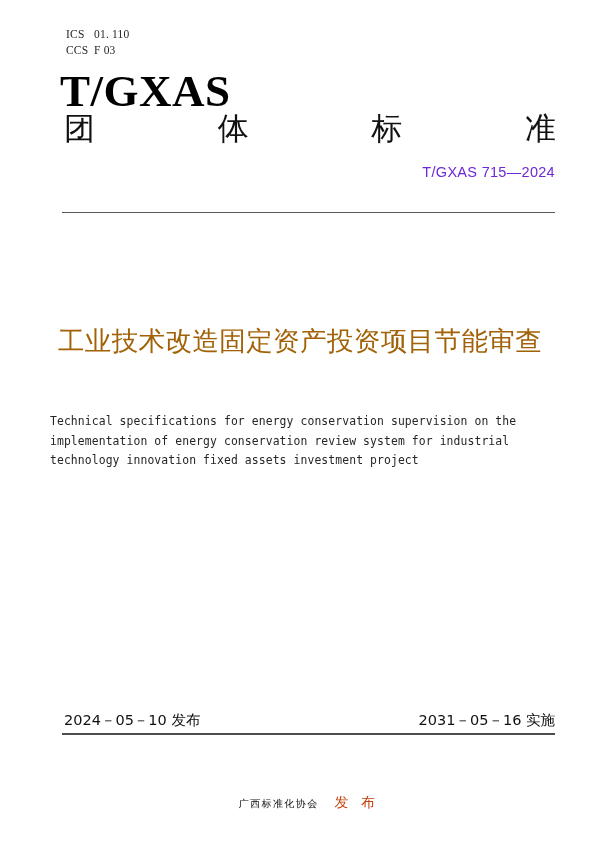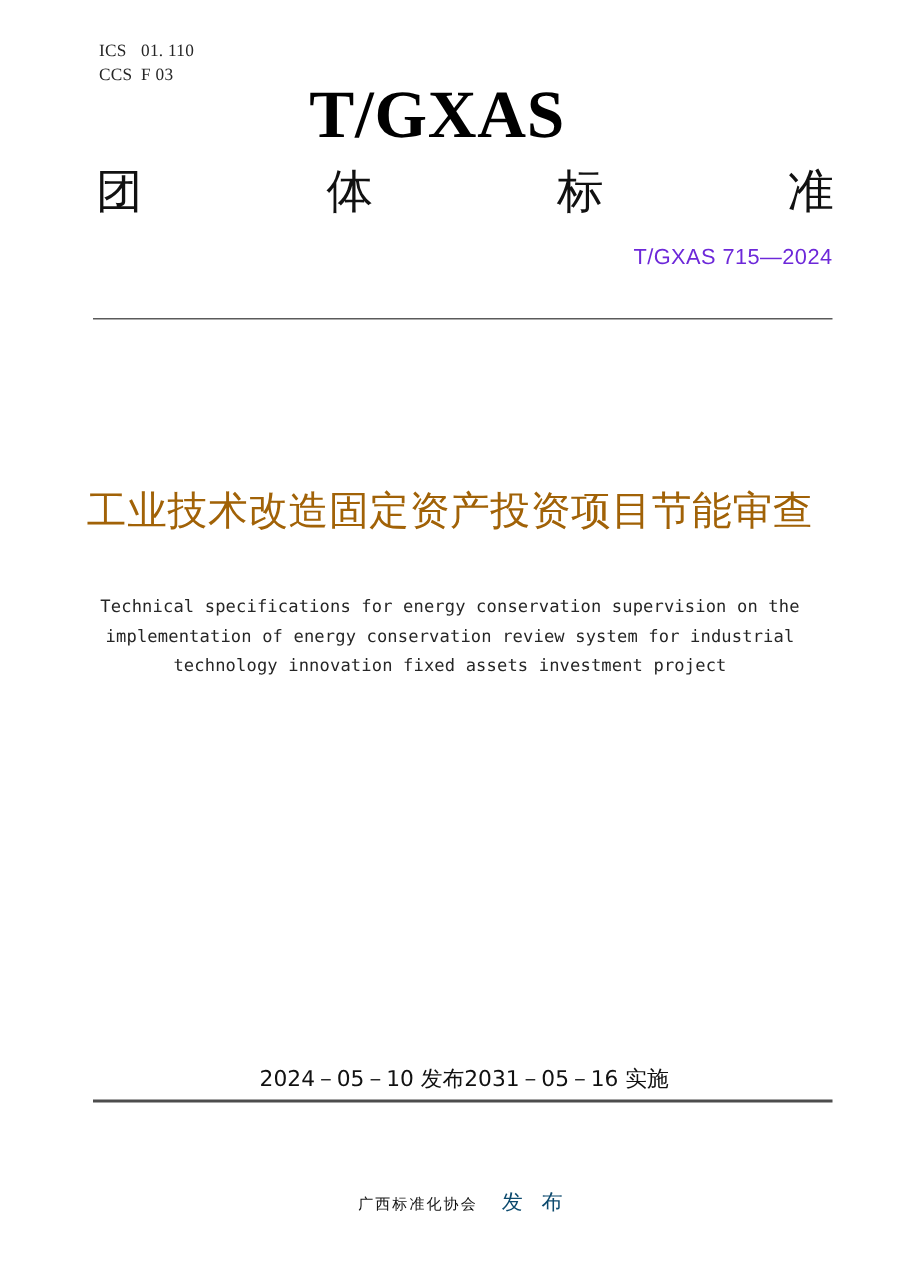--- a/index.html
+++ b/index.html
@@ -39,23 +39,23 @@
   .code-label {
     display: inline-block;
     min-width: 28px;
   }
 
   
   .mark-row {
     position: absolute;
     left: 60px;
     right: 45px;
-    top: 52px;
+    top: 67px;
     height: 48px;
-    text-align: center;
+    text-align: left;
   }
   .mark {
     font-family: "Liberation Serif", "DejaVu Serif", serif;
     font-weight: bold;
     font-size: 45px;
     line-height: 48px;
     letter-spacing: 0.5px;
     color: #000000;
     padding-right: 32px;
     display: inline-block;
@@ -124,40 +124,39 @@
     color: #a16207;
     font-family: "DejaVu Sans", "Liberation Sans", sans-serif;
     white-space: nowrap;
   }
 
   
   .title-en {
     position: absolute;
     left: 50px;
     right: 50px;
-    top: 395px;
-    text-align: center;
+    top: 412px;
   }
   .title-en-line {
     font-family: "DejaVu Sans Mono", "Liberation Mono", monospace;
     font-size: 11.4px;
     line-height: 19.5px;
     letter-spacing: 0.1px;
     color: #262626;
     white-space: nowrap;
   }
 
   
   .dates {
     position: absolute;
     left: 64px;
     right: 45px;
     top: 709px;
     display: flex;
-    justify-content: center;
+    justify-content: space-between;
     align-items: baseline;
   }
   .date-item {
     font-size: 14.5px;
     line-height: 22px;
     color: #111111;
     white-space: pre;
     font-family: "DejaVu Sans", "Liberation Sans", sans-serif;
   }
 
@@ -173,21 +172,21 @@
   .publisher-name {
     font-size: 10px;
     letter-spacing: 1.4px;
     color: #111111;
     font-family: "DejaVu Sans", "Liberation Sans", sans-serif;
   }
   .publisher-verb {
     font-size: 14px;
     letter-spacing: 4px;
     margin-left: 16px;
-    color: #0c4a6e;
+    color: #c2410c;
     font-family: "DejaVu Sans", "Liberation Sans", sans-serif;
   }
 </style>
 </head>
 <body>
 
 <div class="page">
 
   <div class="code-block">
     <div class="code-row"><span class="code-label">ICS</span><span>01. 110</span></div>

